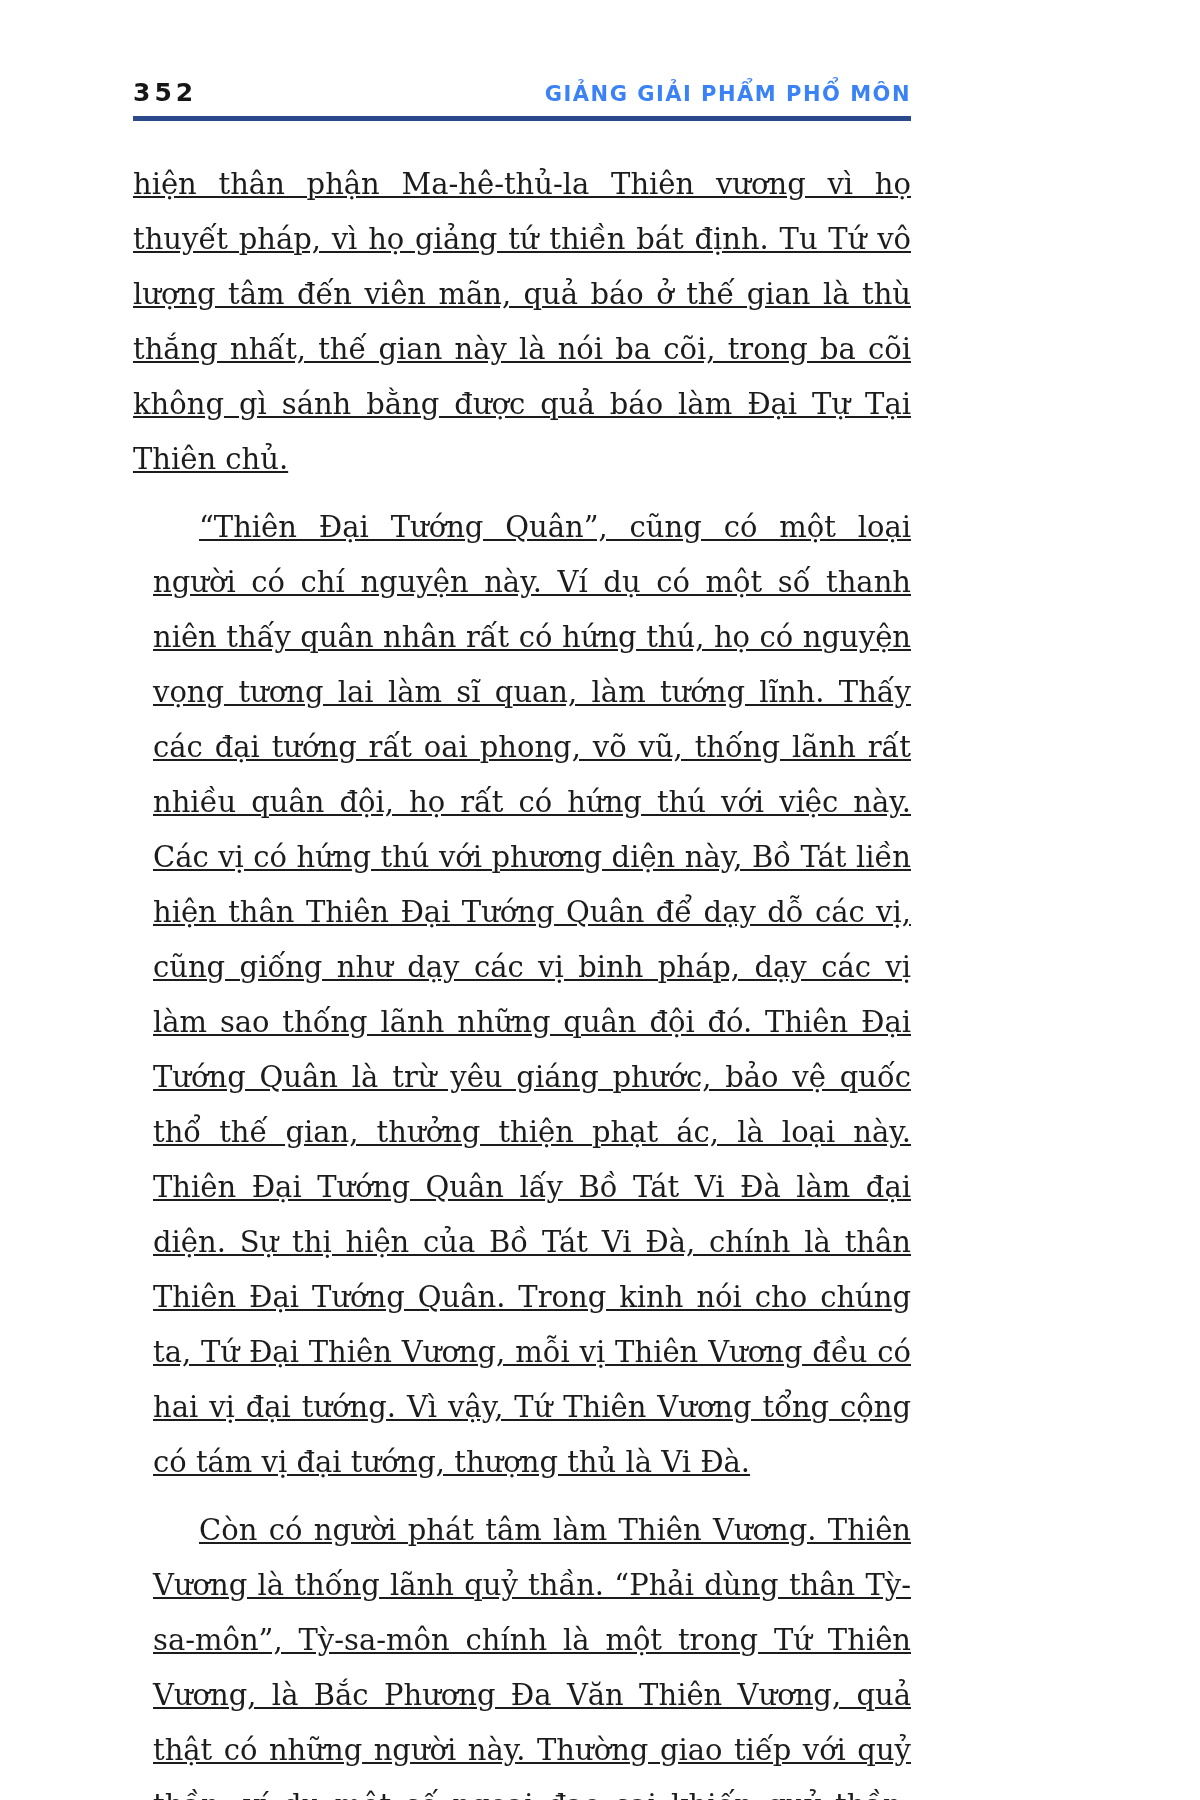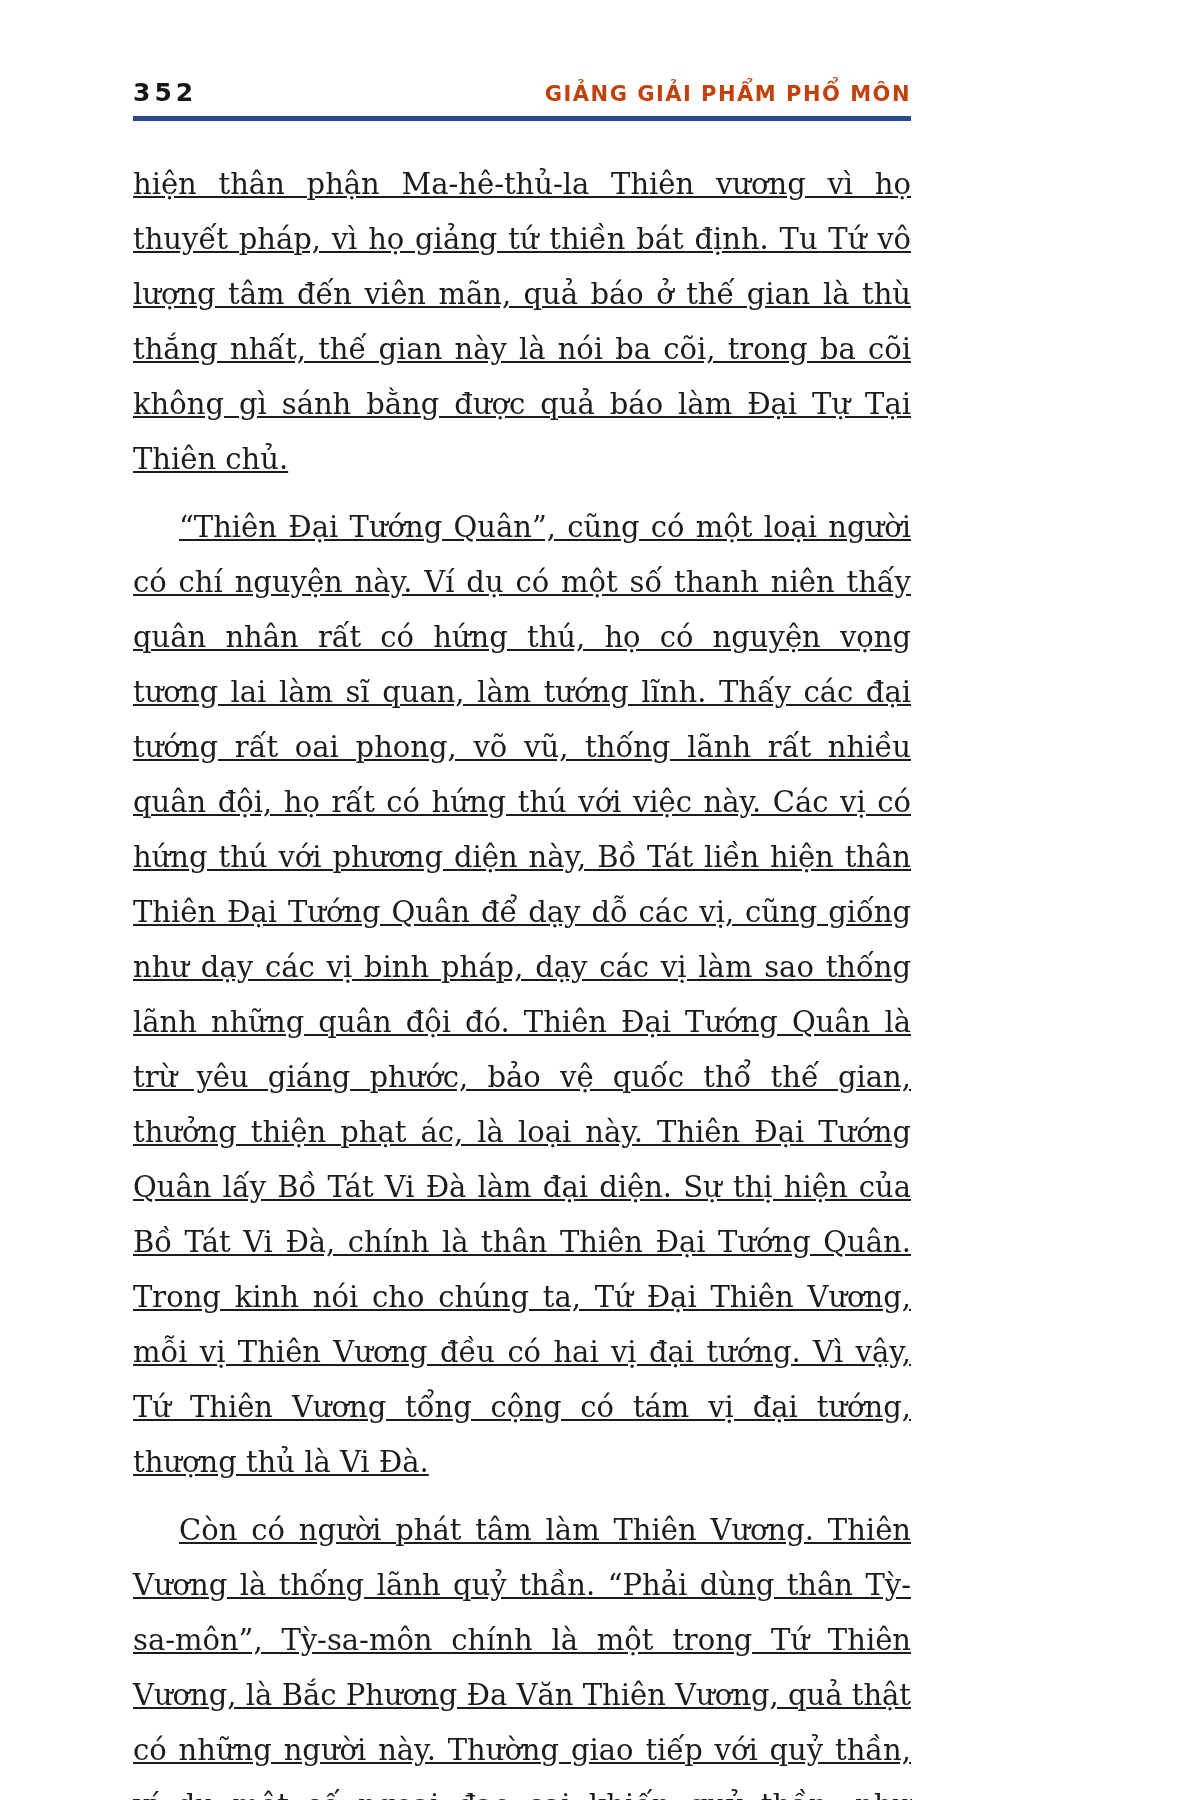--- a/index.html
+++ b/index.html
@@ -52,31 +52,32 @@
     text-align: justify;
     text-justify: inter-word;
   }
   .body-text p {
     margin: 0 0 13px 0;
     padding: 0;
     text-decoration: underline;
   }
   .body-text p.indent {
     text-indent: 46px;
+    margin-left: 20px;
   }
 </style>
 </head>
 <body>
 
 <div class="page" style="color: rgb(28, 28, 28);">
   <div class="page-inner">
 
     <div class="running-header">
       <span class="page-number">352</span>
-      <span class="header-title" style="color: #c2410c;">GIẢNG GIẢI PHẨM PHỔ MÔN</span>
+      <span class="header-title" style="color: #3b82f6;">GIẢNG GIẢI PHẨM PHỔ MÔN</span>
     </div>
 
     <div class="header-rule" style="background: rgb(42, 74, 140);"></div>
 
     <div class="body-text" id="body-text">
         <p>hiện thân phận Ma-hê-thủ-la Thiên vương vì họ thuyết pháp, vì họ giảng tứ thiền bát định. Tu Tứ vô lượng tâm đến viên mãn, quả báo ở thế gian là thù thắng nhất, thế gian này là nói ba cõi, trong ba cõi không gì sánh bằng được quả báo làm Đại Tự Tại Thiên chủ.</p>
         <p class="indent">“Thiên Đại Tướng Quân”, cũng có một loại người có chí nguyện này. Ví dụ có một số thanh niên thấy quân nhân rất có hứng thú, họ có nguyện vọng tương lai làm sĩ quan, làm tướng lĩnh. Thấy các đại tướng rất oai phong, võ vũ, thống lãnh rất nhiều quân đội, họ rất có hứng thú với việc này. Các vị có hứng thú với phương diện này, Bồ Tát liền hiện thân Thiên Đại Tướng Quân để dạy dỗ các vị, cũng giống như dạy các vị binh pháp, dạy các vị làm sao thống lãnh những quân đội đó. Thiên Đại Tướng Quân là trừ yêu giáng phước, bảo vệ quốc thổ thế gian, thưởng thiện phạt ác, là loại này. Thiên Đại Tướng Quân lấy Bồ Tát Vi Đà làm đại diện. Sự thị hiện của Bồ Tát Vi Đà, chính là thân Thiên Đại Tướng Quân. Trong kinh nói cho chúng ta, Tứ Đại Thiên Vương, mỗi vị Thiên Vương đều có hai vị đại tướng. Vì vậy, Tứ Thiên Vương tổng cộng có tám vị đại tướng, thượng thủ là Vi Đà.</p>
         <p class="indent">Còn có người phát tâm làm Thiên Vương. Thiên Vương là thống lãnh quỷ thần. “Phải dùng thân Tỳ-sa-môn”, Tỳ-sa-môn chính là một trong Tứ Thiên Vương, là Bắc Phương Đa Văn Thiên Vương, quả thật có những người này. Thường giao tiếp với quỷ thần, ví dụ một số ngoại đạo sai khiến quỷ thần, như những người cầu cơ, họ thường giao tiếp với quỷ thần. Nhưng họ không hiểu ý nghĩa này, họ giao tiếp với quỷ thần, tất cả đều nghe theo quỷ thần, quỷ thần bảo họ làm sao họ làm vậy, họ là thuộc hạ của quỷ thần, chí hướng của họ không lớn. Nếu họ phát đại tâm, nhiều quỷ thần như vậy có nhiều sức mạnh như vậy,</p>
       </div>
 

